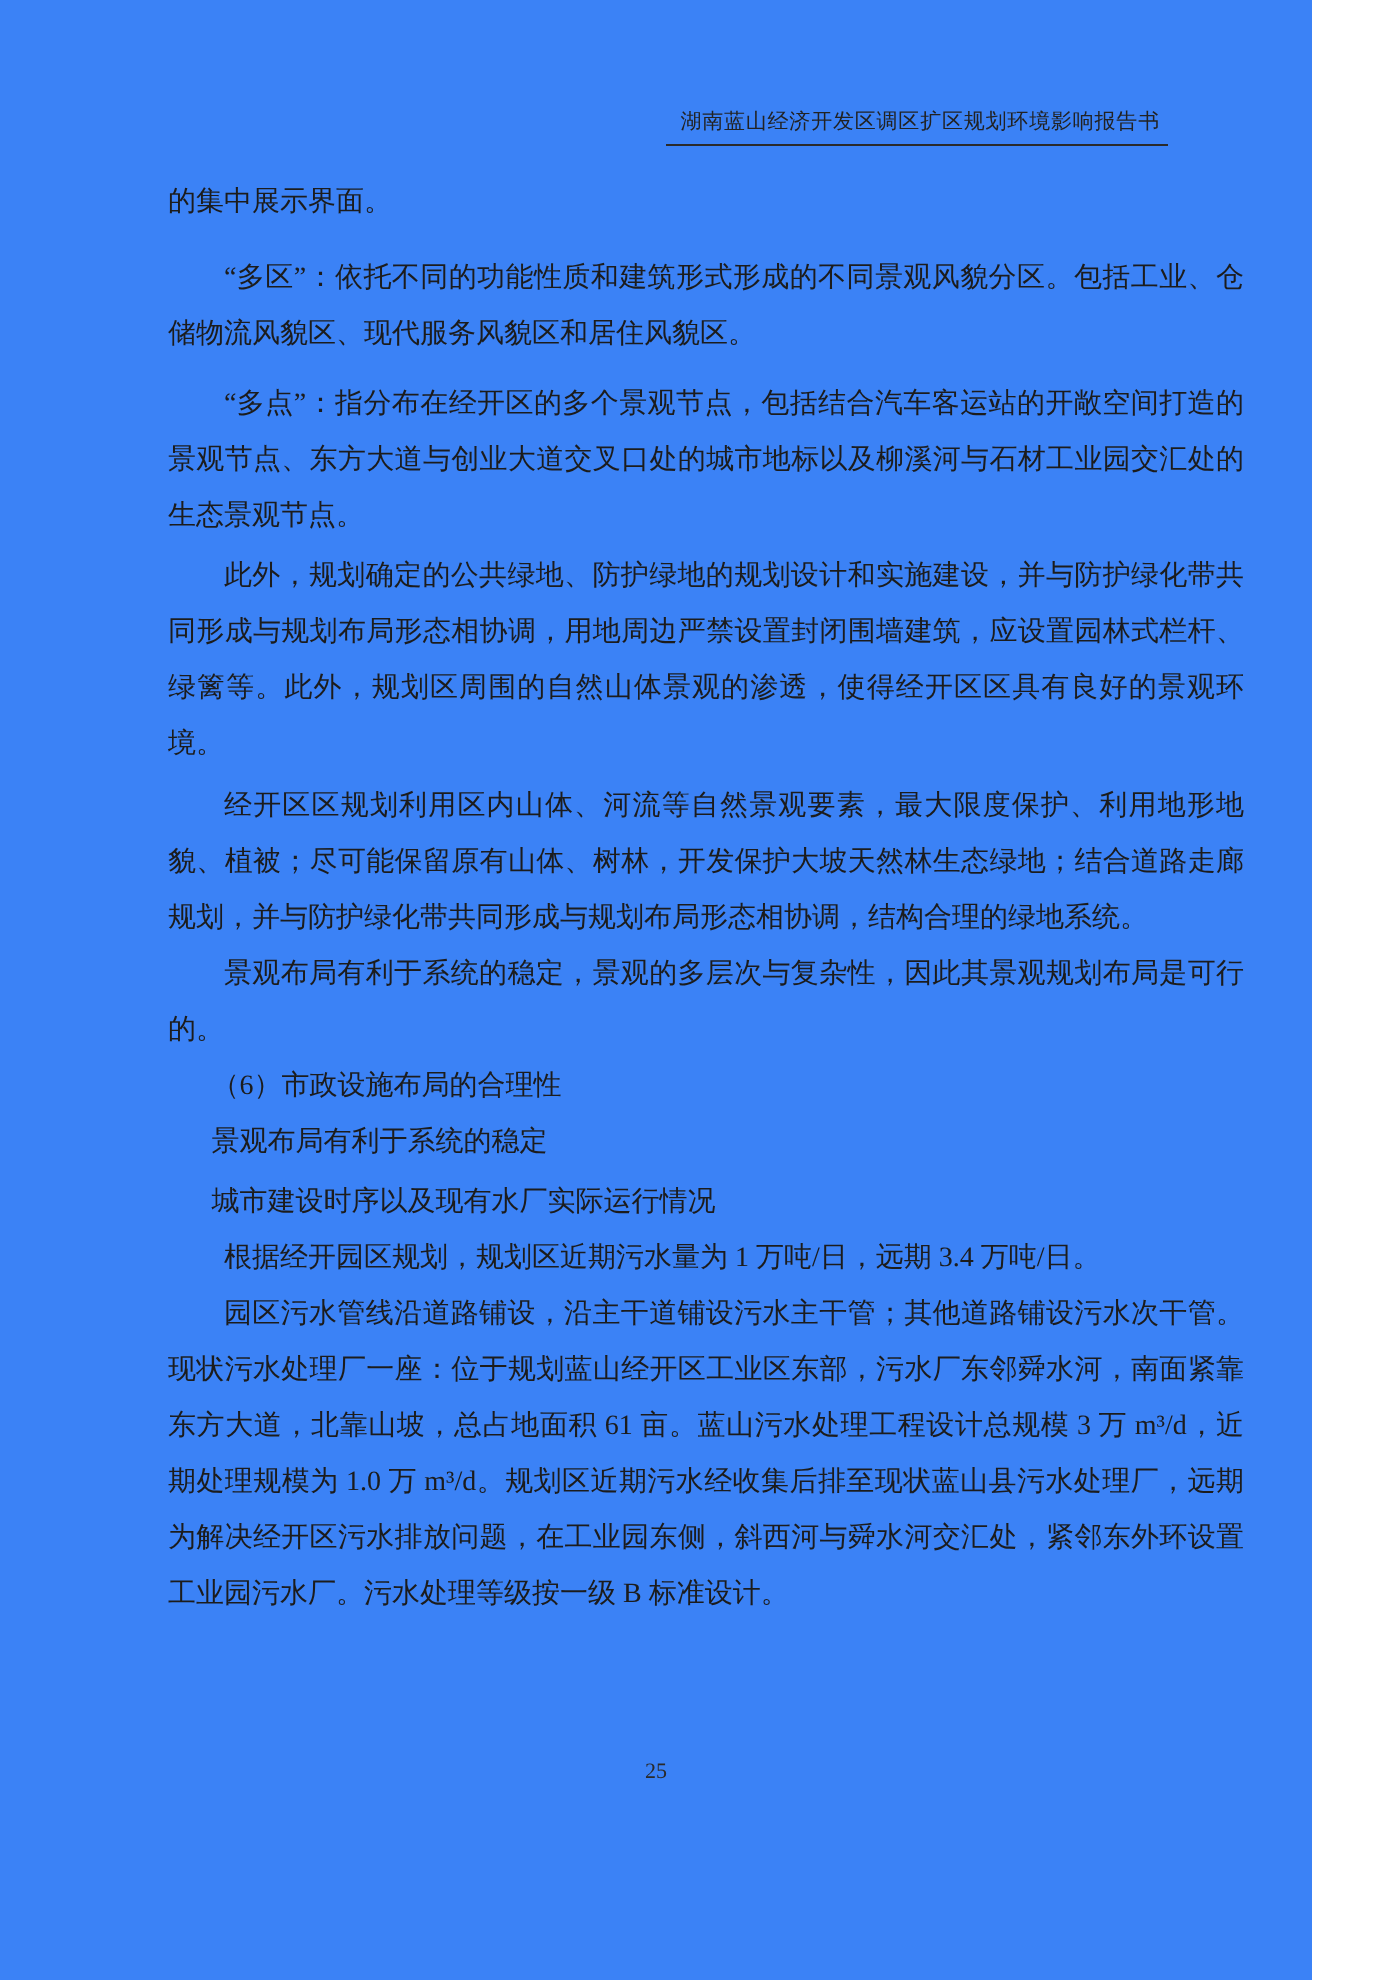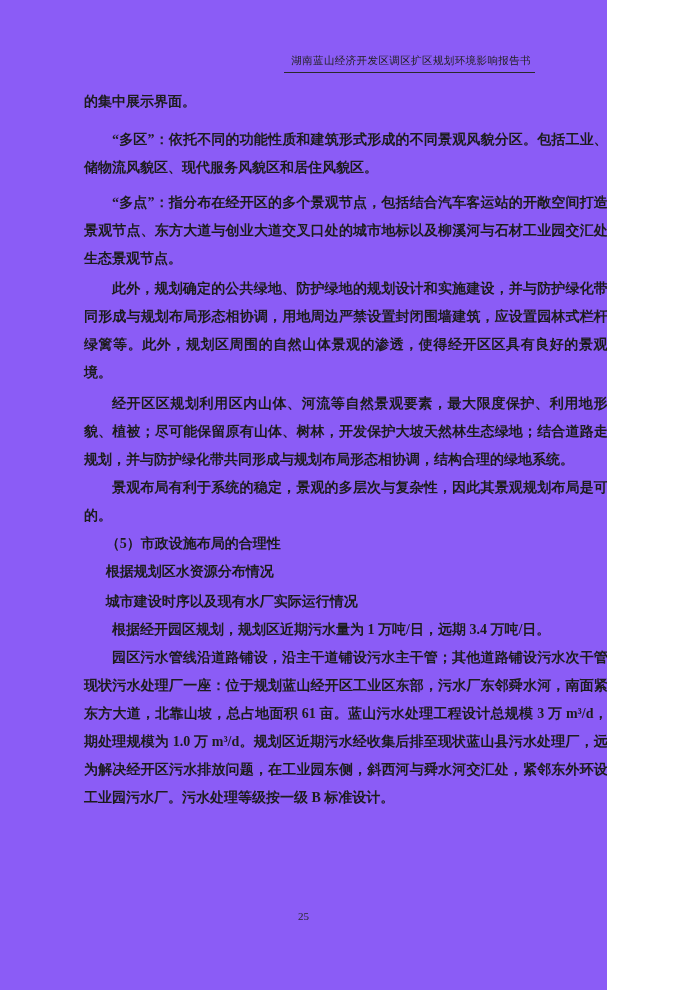--- a/index.html
+++ b/index.html
@@ -2,23 +2,23 @@
 <html><head>
 <meta charset="utf-8">
 <style>
   html, body {
     margin: 0;
     padding: 0;
     background: #ffffff;
   }
   .page {
     position: relative;
-    width: 607px;
+    width: 656px;
     height: 990px;
-    background: #8b5cf6;
+    background: #3b82f6;
     color: #1c1c1c;
     font-family: "Liberation Serif", "DejaVu Serif", serif;
     overflow: hidden;
     box-sizing: border-box;
   }
   .header {
     position: absolute;
     top: 54px;
     left: 84px;
     right: 72px;
@@ -40,31 +40,30 @@
     width: 538px;
     font-size: 14px;
     line-height: 28px;
     text-align: justify;
     text-justify: inter-character;
     color: #1c1c1c;
   }
   .content p {
     margin: 0;
     padding: 0;
-    font-weight: bold;
   }
   .indent { text-indent: 2em; }
   .head-indent { text-indent: 1.55em; }
   .gap-7 { margin-top: 7px !important; }
   .gap-10 { margin-top: 10px !important; }
   .gap-2 { margin-top: 2px !important; }
   .gap-3 { margin-top: 3px !important; }
   .footer {
     position: absolute;
-    top: 910px;
+    top: 880px;
     left: 0;
     right: 0;
     text-align: center;
     font-size: 11px;
     color: #2a2a2a;
   }
 </style>
 </head>
 <body>
 
@@ -74,22 +73,22 @@
     <span class="header-title">湖南蓝山经济开发区调区扩区规划环境影响报告书</span>
   </div>
 
   <div class="content">
     <p>的集中展示界面。</p>
     <p class="indent gap-10">“多区”：依托不同的功能性质和建筑形式形成的不同景观风貌分区。包括工业、仓储物流风貌区、现代服务风貌区和居住风貌区。</p>
     <p class="indent gap-7">“多点”：指分布在经开区的多个景观节点，包括结合汽车客运站的开敞空间打造的景观节点、东方大道与创业大道交叉口处的城市地标以及柳溪河与石材工业园交汇处的生态景观节点。</p>
     <p class="indent gap-2">此外，规划确定的公共绿地、防护绿地的规划设计和实施建设，并与防护绿化带共同形成与规划布局形态相协调，用地周边严禁设置封闭围墙建筑，应设置园林式栏杆、绿篱等。此外，规划区周围的自然山体景观的渗透，使得经开区区具有良好的景观环境。</p>
     <p class="indent gap-3">经开区区规划利用区内山体、河流等自然景观要素，最大限度保护、利用地形地貌、植被；尽可能保留原有山体、树林，开发保护大坡天然林生态绿地；结合道路走廊规划，并与防护绿化带共同形成与规划布局形态相协调，结构合理的绿地系统。</p>
     <p class="indent">景观布局有利于系统的稳定，景观的多层次与复杂性，因此其景观规划布局是可行的。</p>
-    <p class="head-indent">（5）市政设施布局的合理性</p>
-    <p class="head-indent">根据规划区水资源分布情况</p>
+    <p class="head-indent">（6）市政设施布局的合理性</p>
+    <p class="head-indent">景观布局有利于系统的稳定</p>
     <p class="head-indent gap-2">城市建设时序以及现有水厂实际运行情况</p>
     <p class="indent">根据经开园区规划，规划区近期污水量为 1 万吨/日，远期 3.4 万吨/日。</p>
     <p class="indent">园区污水管线沿道路铺设，沿主干道铺设污水主干管；其他道路铺设污水次干管。现状污水处理厂一座：位于规划蓝山经开区工业区东部，污水厂东邻舜水河，南面紧靠东方大道，北靠山坡，总占地面积 61 亩。蓝山污水处理工程设计总规模 3 万 m³/d，近期处理规模为 1.0 万 m³/d。规划区近期污水经收集后排至现状蓝山县污水处理厂，远期为解决经开区污水排放问题，在工业园东侧，斜西河与舜水河交汇处，紧邻东外环设置工业园污水厂。污水处理等级按一级 B 标准设计。</p>
   </div>
 
   <div class="footer">
     <span>25</span>
   </div>
 
 </div>

